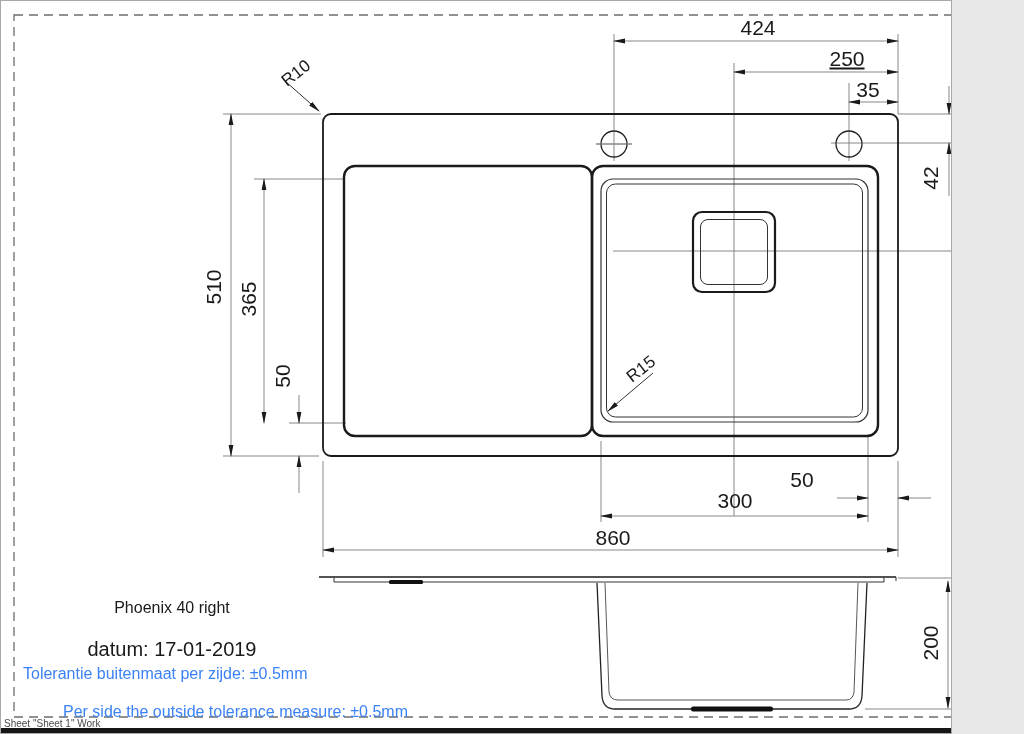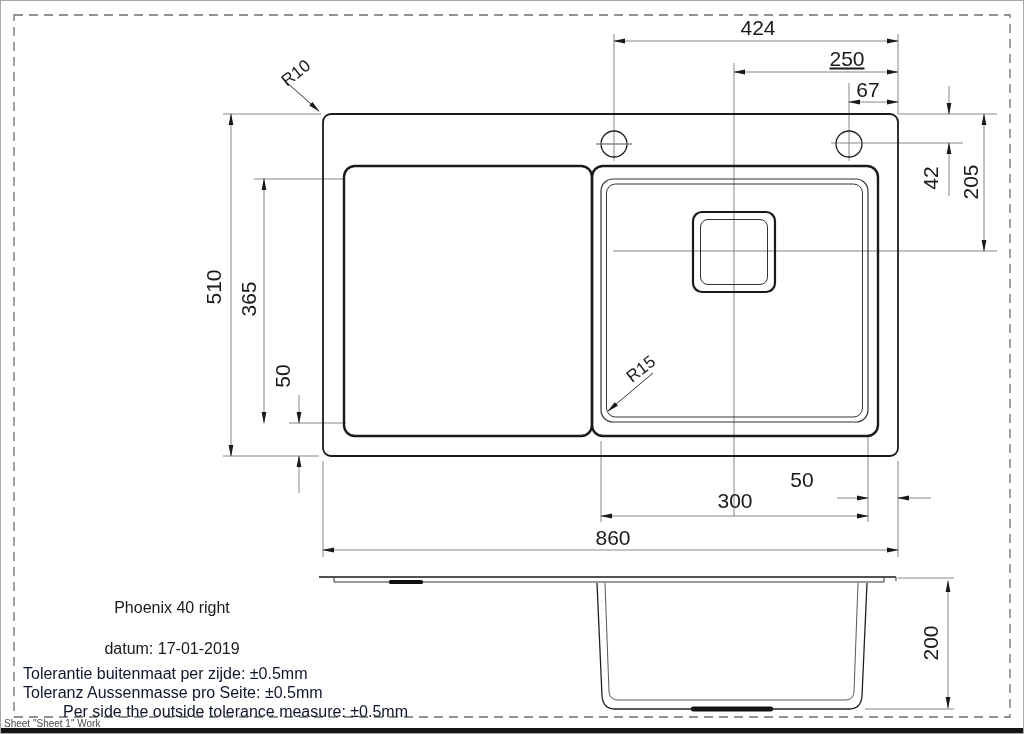--- a/index.html
+++ b/index.html
@@ -1,30 +1,30 @@
 <!DOCTYPE html>
 <html><head>
 <meta charset="utf-8">
 <style>
   html,body{margin:0;padding:0;background:#e8e8e8;}
   .stage{
-    position:relative;width:1024px;height:734px;background:#ffffff;
+    position:relative;width:952px;height:734px;background:#ffffff;
     font-family:"Liberation Sans", sans-serif;color:#1a1a1a;overflow:hidden;
     border:1px solid #a8a8a8;box-sizing:border-box;
   }
   svg{position:absolute;left:0;top:0;}
   .lbl{
     position:absolute;transform:translate(-50%,-50%);
     font-size:21px;color:#1a1a1a;white-space:nowrap;line-height:1;
   }
   .lbl.v{transform:translate(-50%,-50%) rotate(-90deg);}
   .lbl.r{font-size:17px;transform:translate(-50%,-50%) rotate(-38deg);}
   .title-main{position:absolute;transform:translate(-50%,-50%);font-size:16px;white-space:nowrap;}
-  .title-sub{position:absolute;transform:translate(-50%,-50%);font-size:16px;white-space:nowrap;}
-  .tol{position:absolute;left:22px;transform:translateY(-50%);font-size:16px;white-space:nowrap;color:#0f172a;}
+  .title-sub{position:absolute;transform:translate(-50%,-50%);font-size:20px;white-space:nowrap;}
+  .tol{position:absolute;left:22px;transform:translateY(-50%);font-size:16px;white-space:nowrap;color:#3b82f6;}
   .statusbar{position:absolute;left:3px;top:717px;height:10px;font-size:10px;color:#4a4a4a;white-space:nowrap;}
   .bottom-bar{position:absolute;left:0;top:727px;width:1024px;height:7px;background:#161616;}
 </style>
 </head>
 <body>
 
 <div class="stage">
 
   <svg width="1024" height="734" viewBox="0 0 1024 734">
     <defs>
@@ -105,37 +105,36 @@
       <line x1="895" y1="576" x2="895" y2="580" stroke="#333" stroke-width="1"></line>
       <rect x="388" y="579" width="34" height="4" rx="1.5" fill="#111" stroke="none"></rect>
       <path d="M596,582 L601,695 Q602,708 614,708 L848,708 Q860,708 861,695 L866,582" stroke="#222" stroke-width="1.3"></path>
       <path d="M604,582 L608,691 Q609,699 617,699 L845,699 Q852,699 853,691 L857,582" stroke="#444" stroke-width="0.9"></path>
       <rect x="690" y="705.5" width="82" height="5" rx="2" fill="#111" stroke="none"></rect>
     </g>
   </svg>
 
   <div class="lbl" style="left:757px;top:26px;">424</div>
   <div class="lbl" style="left:846px;top:57px;text-decoration:underline;">250</div>
-  <div class="lbl" style="left:867px;top:88px;">67</div>
+  <div class="lbl" style="left:867px;top:88px;">35</div>
   <div class="lbl v" style="left:212px;top:286px;">510</div>
   <div class="lbl v" style="left:247px;top:298px;">365</div>
   <div class="lbl v" style="left:281px;top:375px;">50</div>
   <div class="lbl v" style="left:929px;top:177px;">42</div>
   <div class="lbl v" style="left:969px;top:181px;">205</div>
   <div class="lbl" style="left:734px;top:499px;">300</div>
   <div class="lbl" style="left:801px;top:478px;">50</div>
   <div class="lbl" style="left:612px;top:536px;">860</div>
   <div class="lbl v" style="left:929px;top:642px;">200</div>
   <div class="lbl r" style="left:295px;top:72px;">R10</div>
   <div class="lbl r" style="left:640px;top:368px;">R15</div>
 
   <div class="title-main" style="left:171px;top:607px;">Phoenix 40 right</div>
   <div class="title-sub" style="left:171px;top:648px;">datum: 17-01-2019</div>
   <div class="tol" style="top:673px;">Tolerantie buitenmaat per zijde: ±0.5mm</div>
-  <div class="tol" style="top:692px;">Toleranz Aussenmasse pro Seite: ±0.5mm</div>
   <div class="tol" style="top:711px;margin-left:40px;">Per side the outside tolerance measure: ±0.5mm</div>
 
   <div class="statusbar">
     <span>Sheet "Sheet 1" Work</span>
   </div>
   <div class="bottom-bar"></div>
 
 </div>
 
 </body></html>

